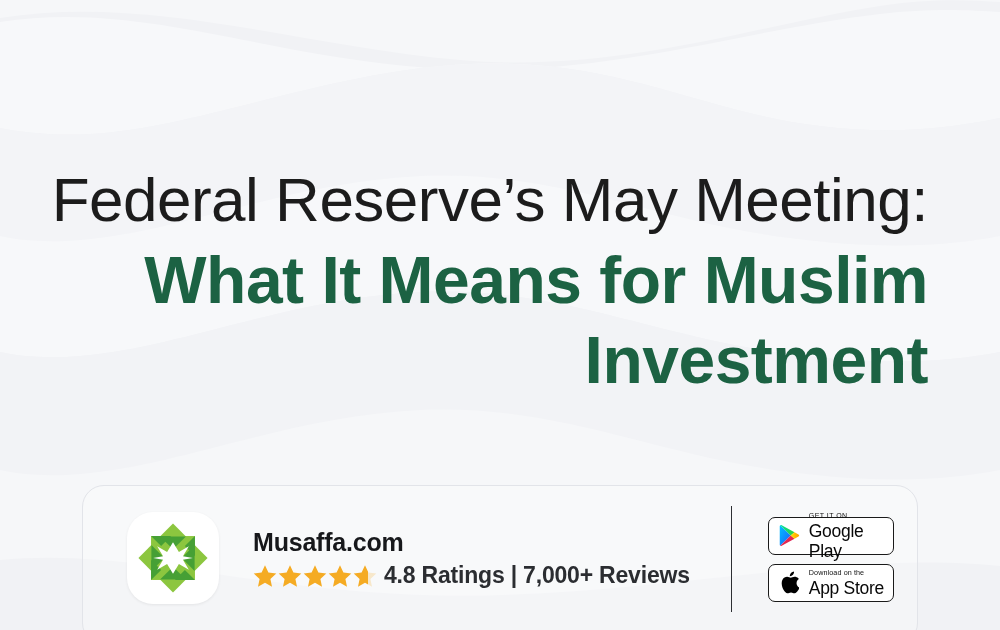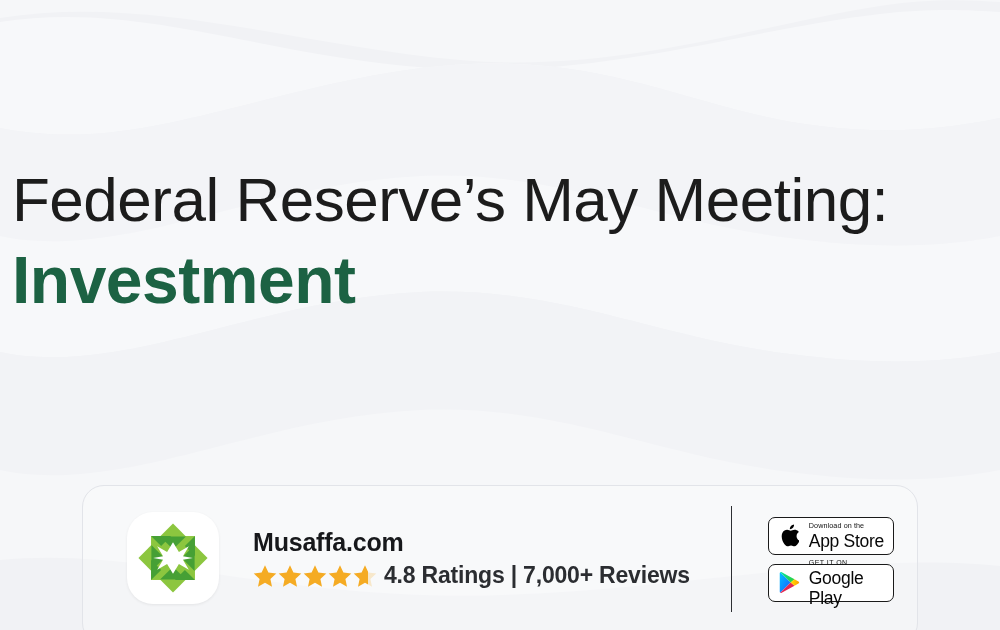--- a/index.html
+++ b/index.html
@@ -27,25 +27,25 @@
     position: absolute;
     inset: 0;
     width: 1000px;
     height: 630px;
     z-index: 0;
   }
 
   
   .headline {
     position: absolute;
-    left: 12px;
+    left: 0;
     top: 160px;
     width: 928px;
     z-index: 2;
-    text-align: left;
+    text-align: right;
   }
   .headline-line1 {
     display: block;
     font-family: "Liberation Sans", sans-serif;
     font-size: 62px;
     font-weight: 400;
     letter-spacing: -0.5px;
     color: #1c1c1c;
     line-height: 80px;
     white-space: nowrap;
@@ -243,20 +243,21 @@
              C290,416 180,466 80,474 C45,477 18,474 0,470 Z" fill="#f2f3f6"></path>
     <path d="M0,470 C18,474 45,477 80,474 C180,466 290,416 420,410
              C560,404 650,454 790,472 C880,484 950,480 1000,470
              L1000,630 L0,630 Z" fill="#f6f7f9"></path>
     <path d="M0,560 C120,548 240,586 400,594 C560,602 700,576 840,566
              C910,561 960,562 1000,566 L1000,630 L0,630 Z" fill="#f1f2f5"></path>
   </svg>
 
   <div class="headline">
     <span class="headline-line1">Federal Reserve’s May Meeting:</span>
+    <span class="headline-line2">What It Means for Muslim</span>
     <span class="headline-line3">Investment</span>
   </div>
 
   <div class="promo-card">
     <div class="promo-inner">
 
       <div class="app-icon">
         <svg width="72" height="72" viewBox="0 0 100 100">
           <g>
 
@@ -311,33 +312,20 @@
           <span class="rating-text">4.8 Ratings | 7,000+ Reviews</span>
         </div>
       </div>
 
       <div class="promo-divider"></div>
 
       <div class="store-badges">
 
         <div class="badge">
           <span class="badge-glyph">
-            <svg width="19" height="23" viewBox="0 0 24 29">
-              <path fill="#000000" d="M16.4 4.6c.9-1.1 1.5-2.6 1.3-4.1-1.3.05-2.9.9-3.85 2-.85.95-1.6 2.5-1.4 3.95 1.45.1 2.95-.75 3.95-1.85z"></path>
-              <path fill="#000000" d="M20.9 15.3c-.04-3.5 2.85-5.18 2.98-5.26-1.62-2.37-4.15-2.7-5.05-2.74-2.15-.22-4.2 1.27-5.29 1.27-1.09 0-2.77-1.24-4.55-1.21-2.34.04-4.5 1.36-5.7 3.46-2.43 4.22-.62 10.47 1.75 13.89 1.16 1.67 2.54 3.55 4.35 3.48 1.75-.07 2.41-1.13 4.52-1.13s2.71 1.13 4.55 1.09c1.88-.03 3.07-1.7 4.22-3.39 1.33-1.95 1.88-3.84 1.91-3.93-.04-.02-3.66-1.41-3.69-5.53z"></path>
-            </svg>
-          </span>
-          <span class="badge-labels">
-            <span class="badge-small">Download on the</span>
-            <span class="badge-large">App Store</span>
-          </span>
-        </div>
-
-        <div class="badge">
-          <span class="badge-glyph">
             <svg width="21" height="23" viewBox="0 0 26 28">
               <defs>
                 <linearGradient id="gpBlue" x1="0" y1="0" x2="1" y2="1">
                   <stop offset="0" stop-color="#00c3ff"></stop>
                   <stop offset="1" stop-color="#1a5cff"></stop>
                 </linearGradient>
                 <linearGradient id="gpGreen" x1="0" y1="0" x2="1" y2="0.5">
                   <stop offset="0" stop-color="#00e3a0"></stop>
                   <stop offset="1" stop-color="#2bd24a"></stop>
                 </linearGradient>
@@ -355,17 +343,30 @@
               <path d="M14.5,14 L19.2,18 L3.35,26.83 C2.6,27.25 1.9,27.2 1.5,26.8 Z" fill="url(#gpRed)"></path>
               <path d="M19.2,10 L24.1,12.75 C25.3,13.42 25.3,14.58 24.1,15.25 L19.2,18 L14.5,14 Z" fill="url(#gpYellow)"></path>
             </svg>
           </span>
           <span class="badge-labels">
             <span class="badge-small caps">GET IT ON</span>
             <span class="badge-large">Google Play</span>
           </span>
         </div>
 
+        <div class="badge">
+          <span class="badge-glyph">
+            <svg width="19" height="23" viewBox="0 0 24 29">
+              <path fill="#000000" d="M16.4 4.6c.9-1.1 1.5-2.6 1.3-4.1-1.3.05-2.9.9-3.85 2-.85.95-1.6 2.5-1.4 3.95 1.45.1 2.95-.75 3.95-1.85z"></path>
+              <path fill="#000000" d="M20.9 15.3c-.04-3.5 2.85-5.18 2.98-5.26-1.62-2.37-4.15-2.7-5.05-2.74-2.15-.22-4.2 1.27-5.29 1.27-1.09 0-2.77-1.24-4.55-1.21-2.34.04-4.5 1.36-5.7 3.46-2.43 4.22-.62 10.47 1.75 13.89 1.16 1.67 2.54 3.55 4.35 3.48 1.75-.07 2.41-1.13 4.52-1.13s2.71 1.13 4.55 1.09c1.88-.03 3.07-1.7 4.22-3.39 1.33-1.95 1.88-3.84 1.91-3.93-.04-.02-3.66-1.41-3.69-5.53z"></path>
+            </svg>
+          </span>
+          <span class="badge-labels">
+            <span class="badge-small">Download on the</span>
+            <span class="badge-large">App Store</span>
+          </span>
+        </div>
+
       </div>
     </div>
   </div>
 
 </div>
 
 </body></html>

